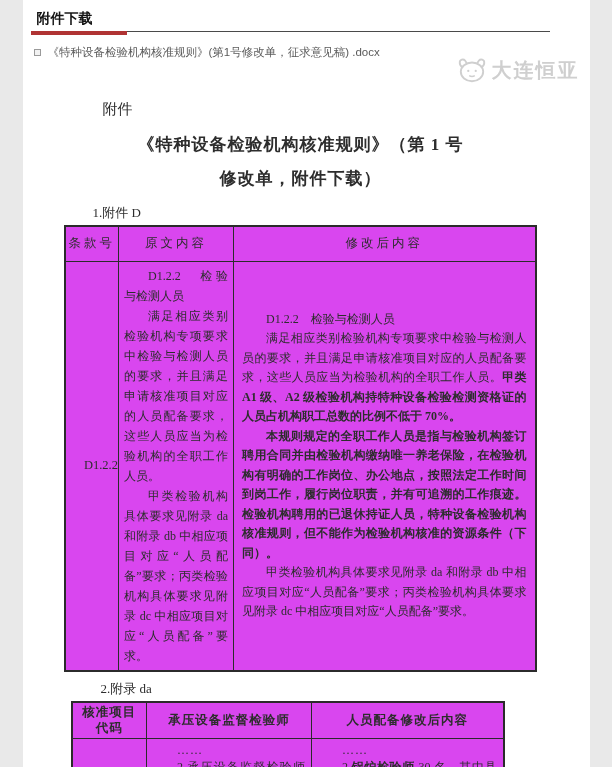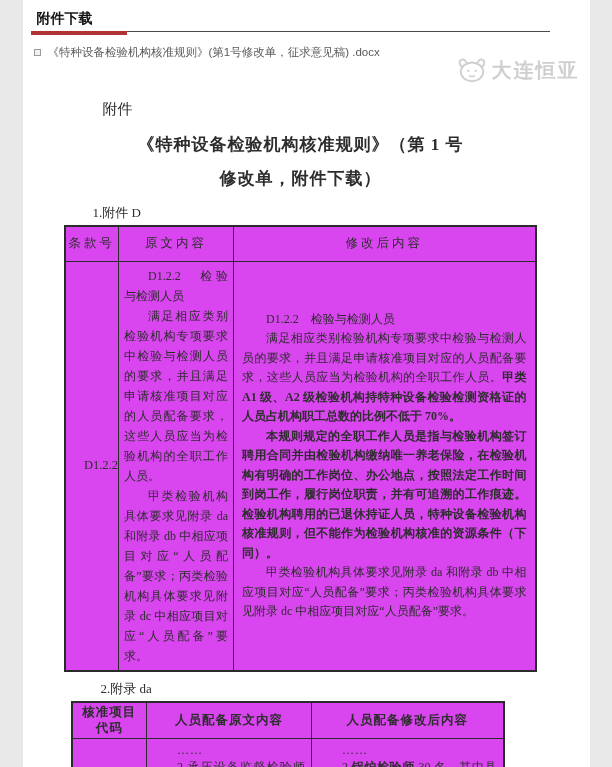--- a/index.html
+++ b/index.html
@@ -135,21 +135,21 @@
         </tr>
       </tbody>
     </table>
 
     <div class="doc-section second">2.附录 da</div>
 
     <table class="t2">
       <thead>
         <tr>
           <th class="c1">核准项目代码</th>
-          <th class="c2">人员配备原文内容</th>
+          <th class="c2">承压设备监督检验师</th>
           <th class="c3">人员配备修改后内容</th>
         </tr>
       </thead>
       <tbody>
         <tr>
           <td class="code">GJ1</td>
           <td class="cell">
             <p class="dots">……</p>
             <p class="item">2.承压设备监督检验师 30 名，其中具有材料类、能源动力类专业教育背景的专业技术人员各不少于 10 名；</p>
           </td>

